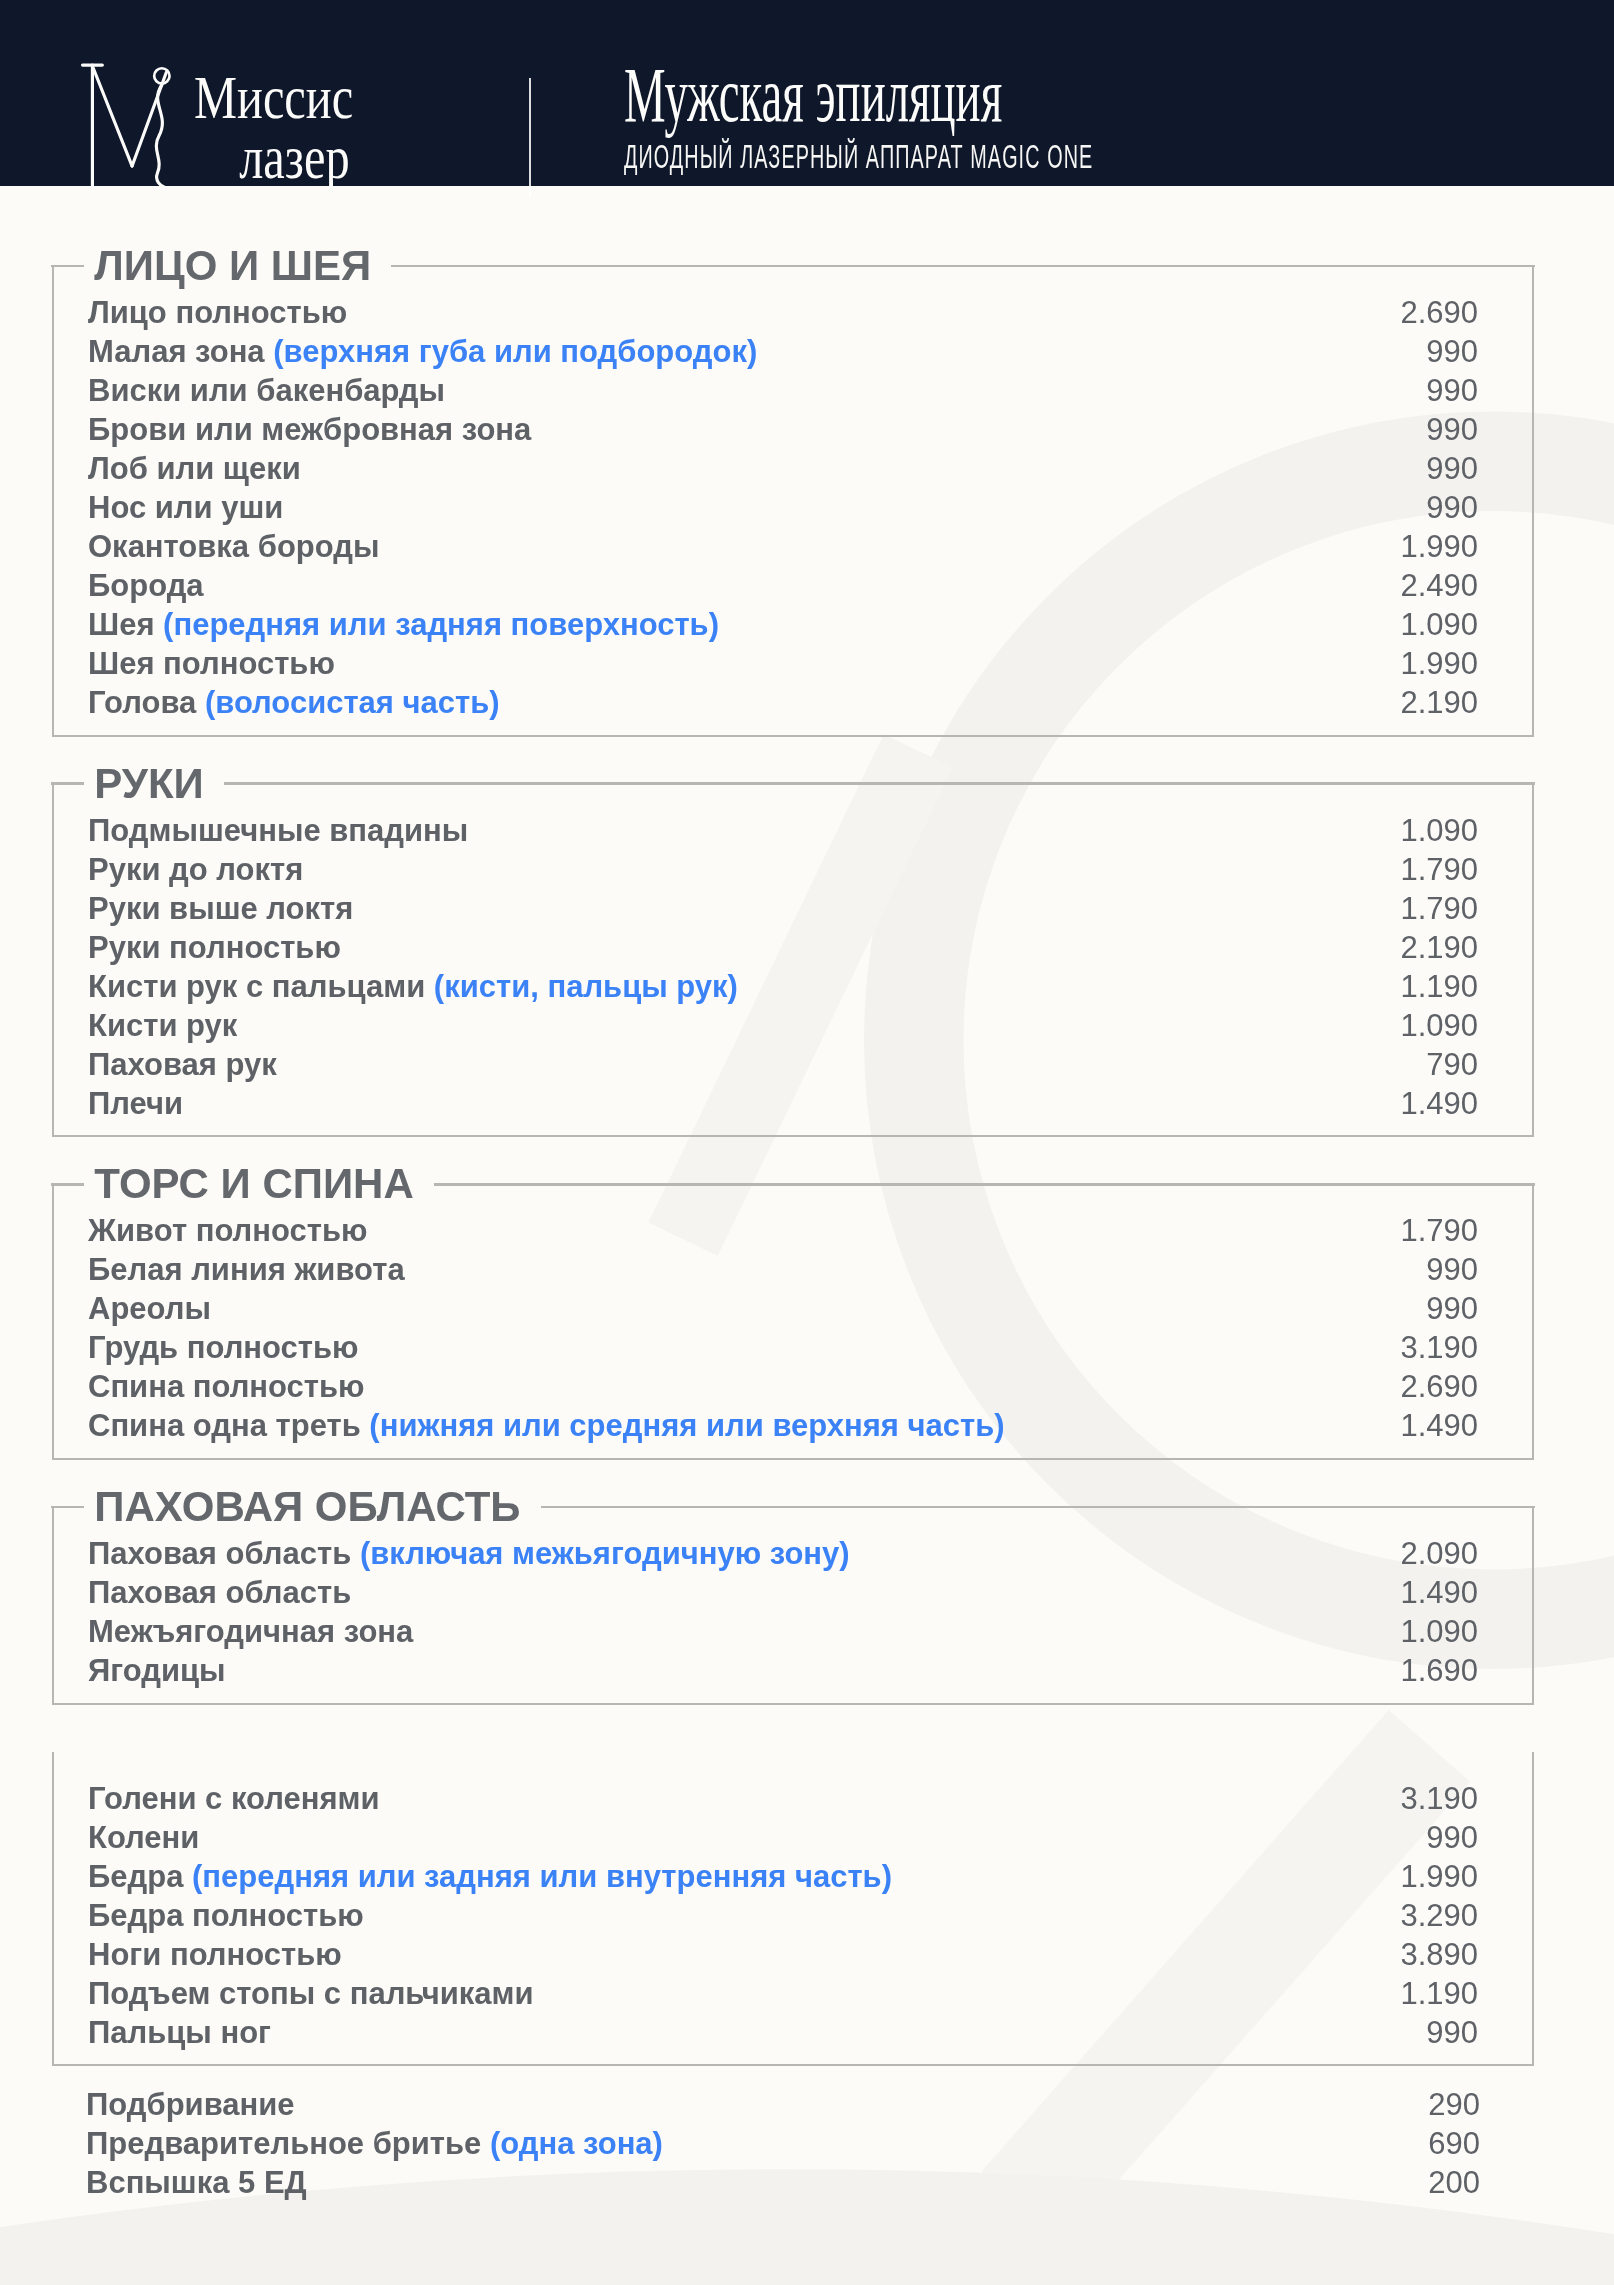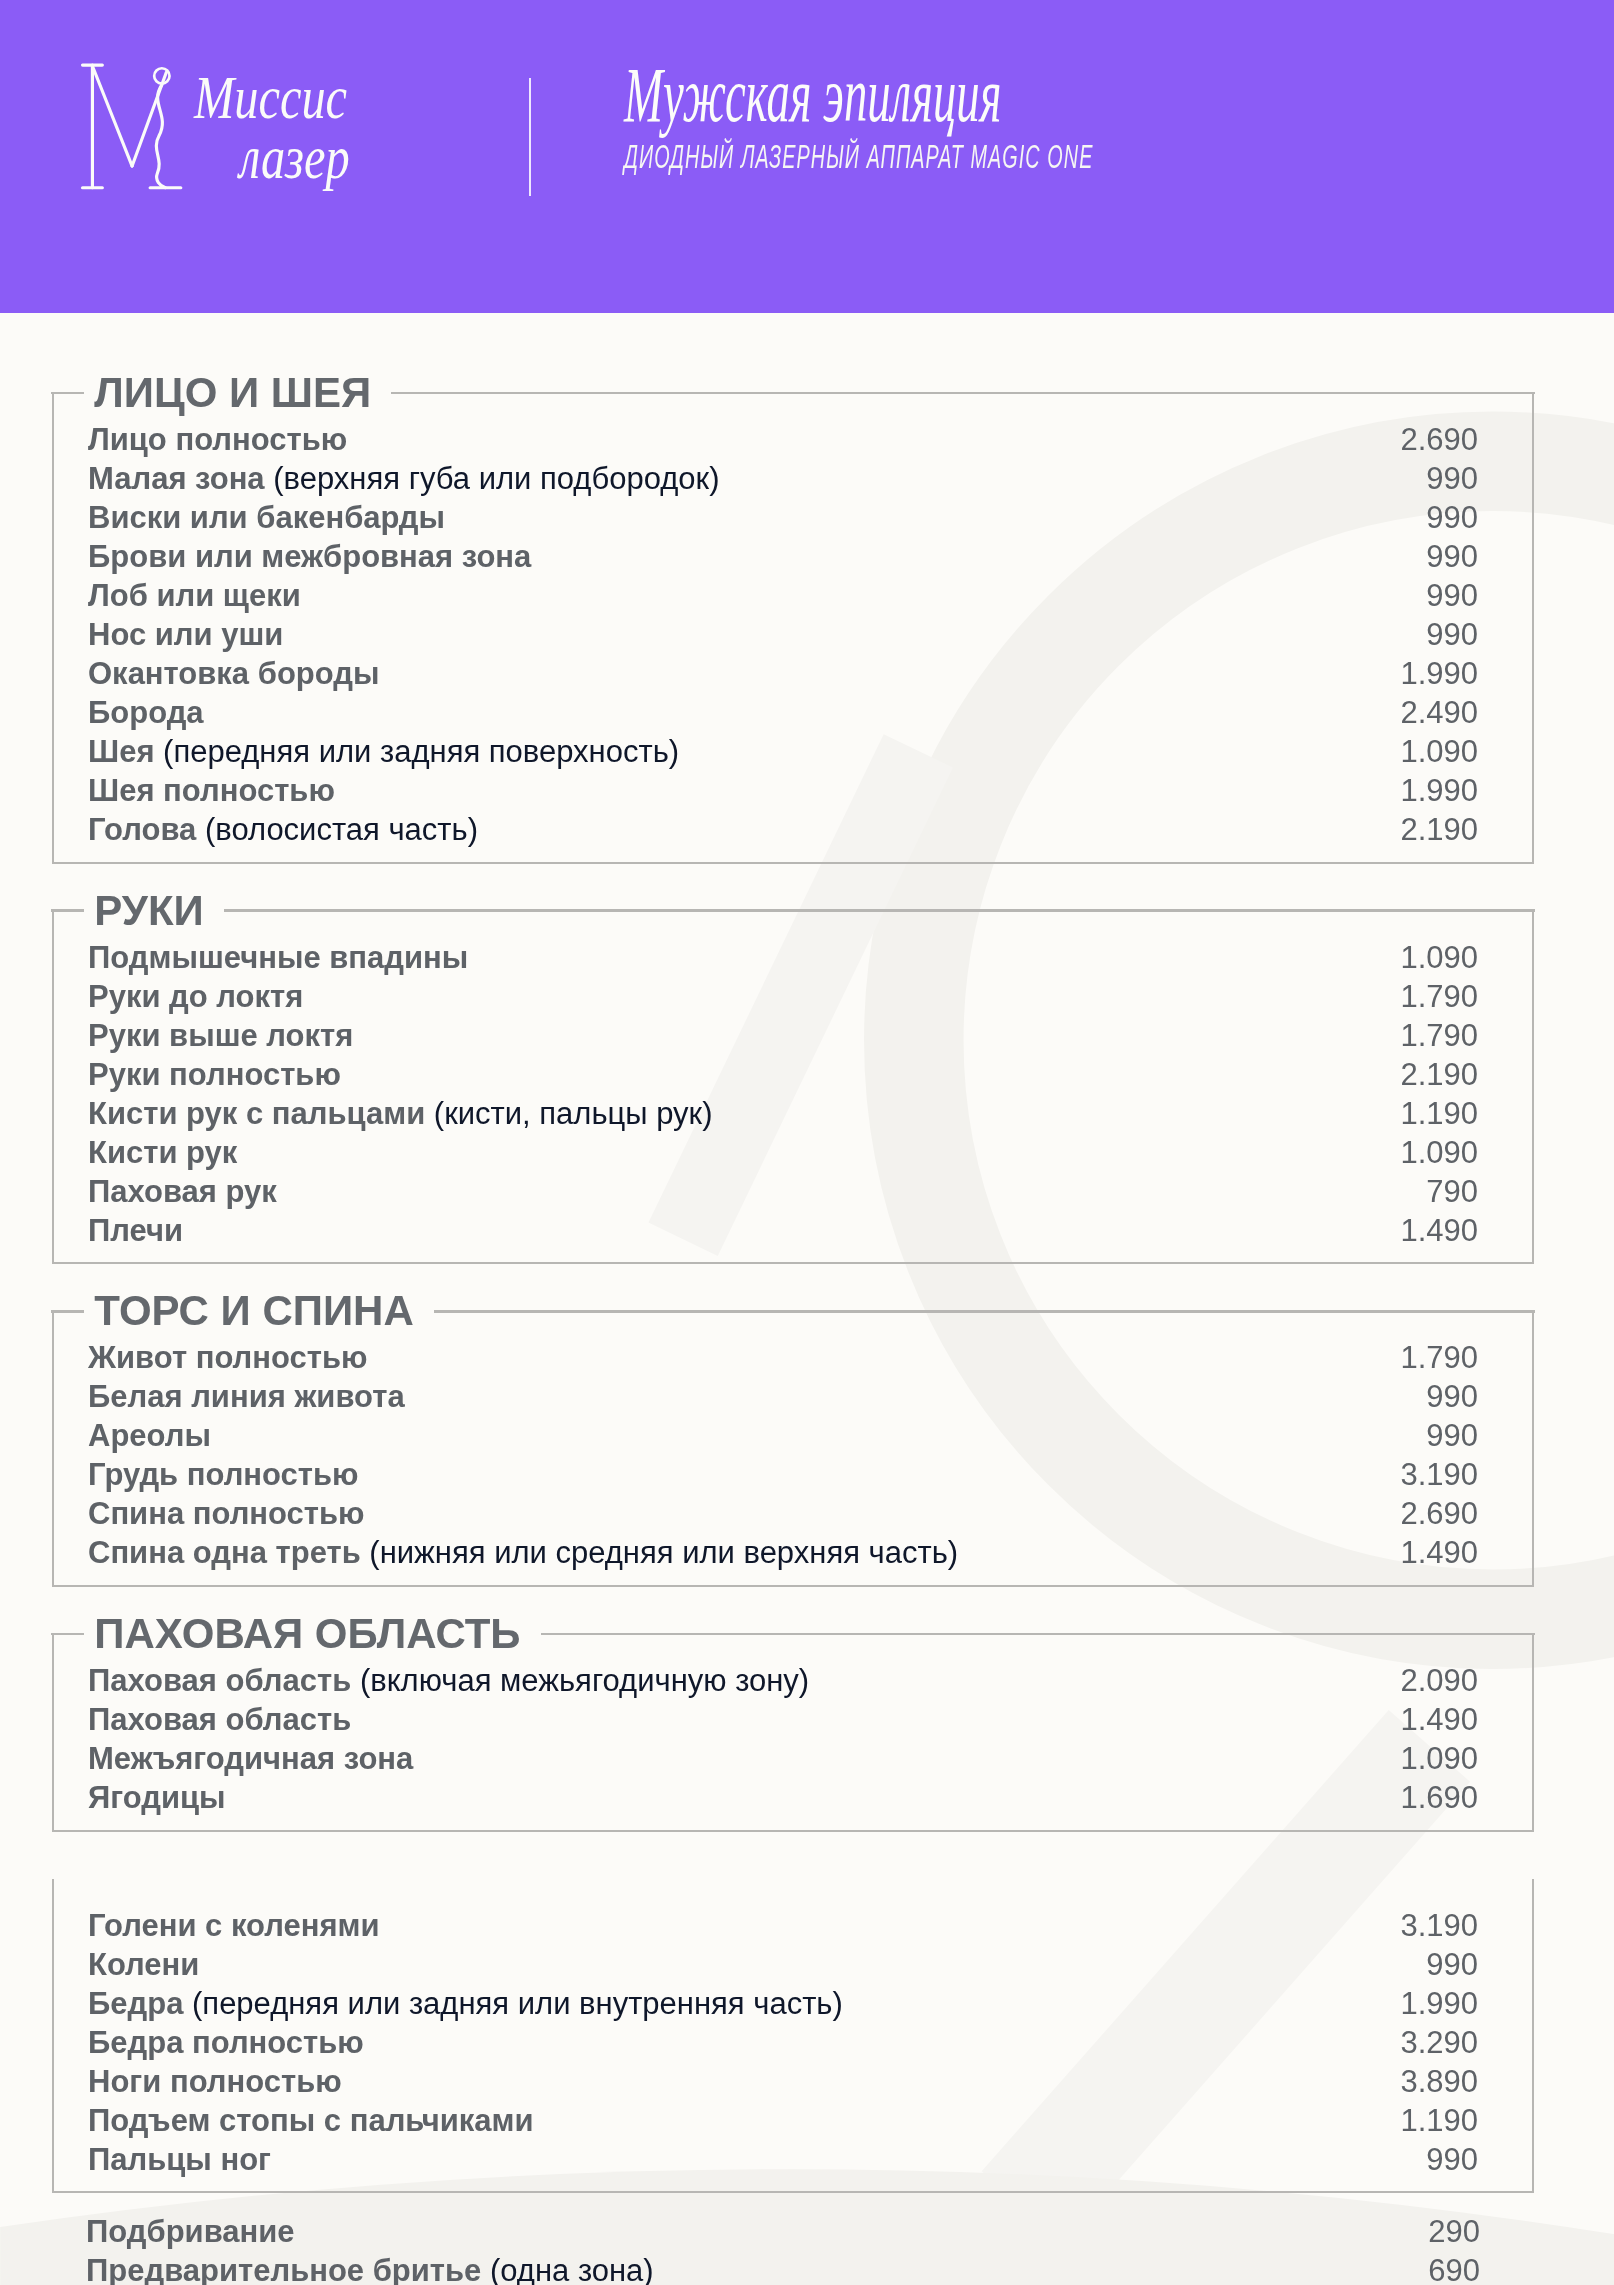--- a/index.html
+++ b/index.html
@@ -7,21 +7,21 @@
     width:1615px;height:2285px;
     background:#fcfbf8;
     font-family:"Liberation Sans", sans-serif;
     position:relative;overflow:hidden;
     color:#5e6267;
   }
   .decor{position:absolute;left:0;top:0;z-index:0;}
   
   .header{
     position:relative;z-index:2;
-    height:313px;background:#8b5cf6;font-style:italic;
+    height:186px;background:#0f172a;
   }
   .monogram{position:absolute;left:78px;top:54px;}
   .brand-text{
     position:absolute;left:194px;top:67px;
     font-family:"Liberation Serif", serif;
     font-size:62px;line-height:60px;font-weight:400;
     color:#fbfbf9;
     transform:scaleX(0.78);transform-origin:left top;
     white-space:nowrap;
   }
@@ -61,21 +61,21 @@
   .rule.stub{width:33px;flex:none;}
   .rule.fill{flex:1;}
   .sec-title{
     font-size:42px;font-weight:bold;color:#64686d;
     letter-spacing:0px;line-height:42px;
     margin:0 20px 0 10px;white-space:nowrap;
   }
   .row{display:flex;align-items:flex-start;line-height:39px;font-size:31px;gap:32px;}
   .item-text{flex:1;padding-right:27px;white-space:nowrap;}
   .item-name{font-weight:bold;color:#5e6267;}
-  .item-note{font-weight:normal;color:#0f172a;}
+  .item-note{font-weight:bold;color:#3b82f6;}
   .item-price{font-weight:normal;color:#5e6267;min-width:127px;text-align:right;white-space:nowrap;}
 </style>
 </head>
 <body>
 
 <svg class="decor" width="1615" height="2285" viewBox="0 0 1785 2526" aria-hidden="true">
   <circle cx="1650" cy="1150" r="640" fill="none" stroke="#f3f2ee" stroke-width="110"></circle>
   <line x1="1015" y1="830" x2="755" y2="1370" stroke="#f5f4f1" stroke-width="85"></line>
   <line x1="1580" y1="1930" x2="1130" y2="2440" stroke="#f5f4f1" stroke-width="120"></line>
   <path d="M0,2462 Q 900,2330 1785,2470 L1785,2526 L0,2526 Z" fill="#f3f2ee"></path>

